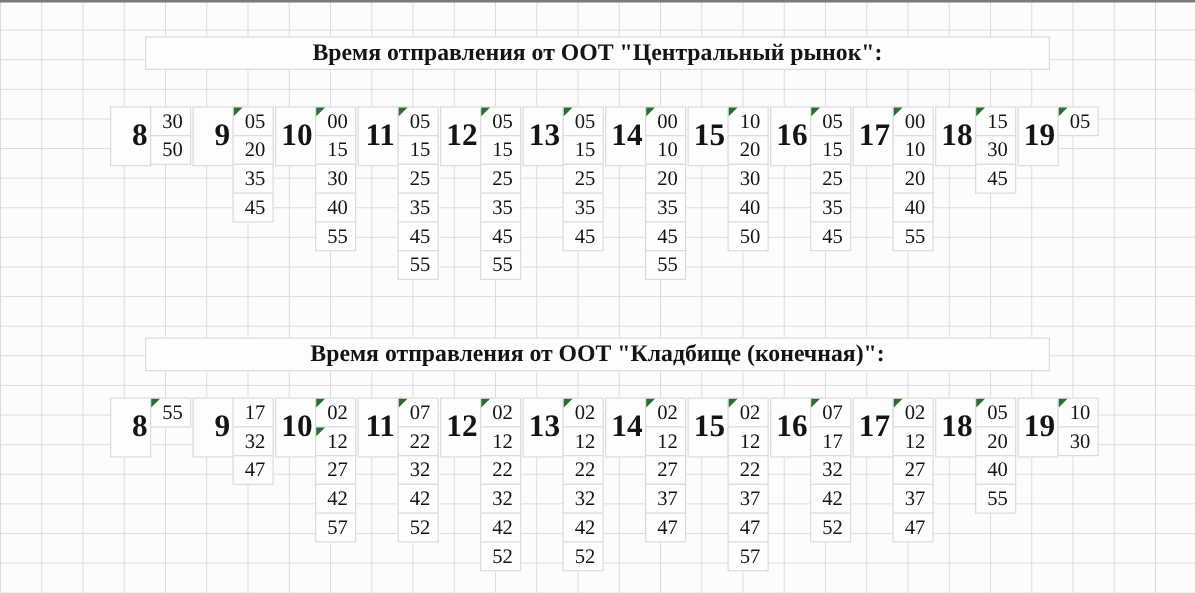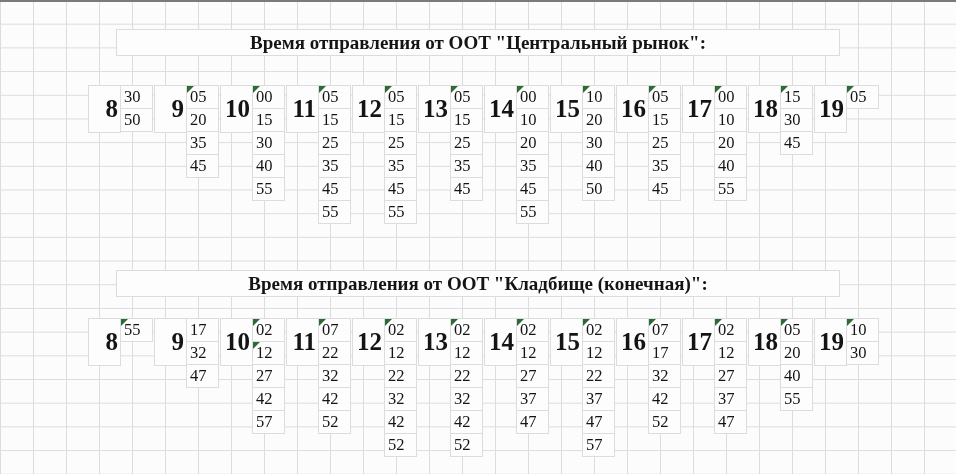--- a/index.html
+++ b/index.html
@@ -44,21 +44,21 @@
   .hour-cell{
     width:33px;height:48px;
     box-sizing:border-box;
     background:#fdfdfd;
     border:1px solid #dcdcdc;
     text-align:right;
     line-height:46px;
     padding-right:2px;
   }
   .hour{font-weight:bold;font-size:25px;}
-  .minutes{margin-left:-1px;display:flex;flex-direction:column;width:33px;}
+  .minutes{margin-left:-1px;display:flex;flex-direction:column;width:33px;text-align:center;}
   .minute-cell{
     position:relative;
     width:33px;height:24px;
     box-sizing:border-box;
     background:#fdfdfd;
     border:1px solid #dcdcdc;
     line-height:22px;
     padding-left:3px;
   }
   .minute-cell + .minute-cell{margin-top:-1px;}

